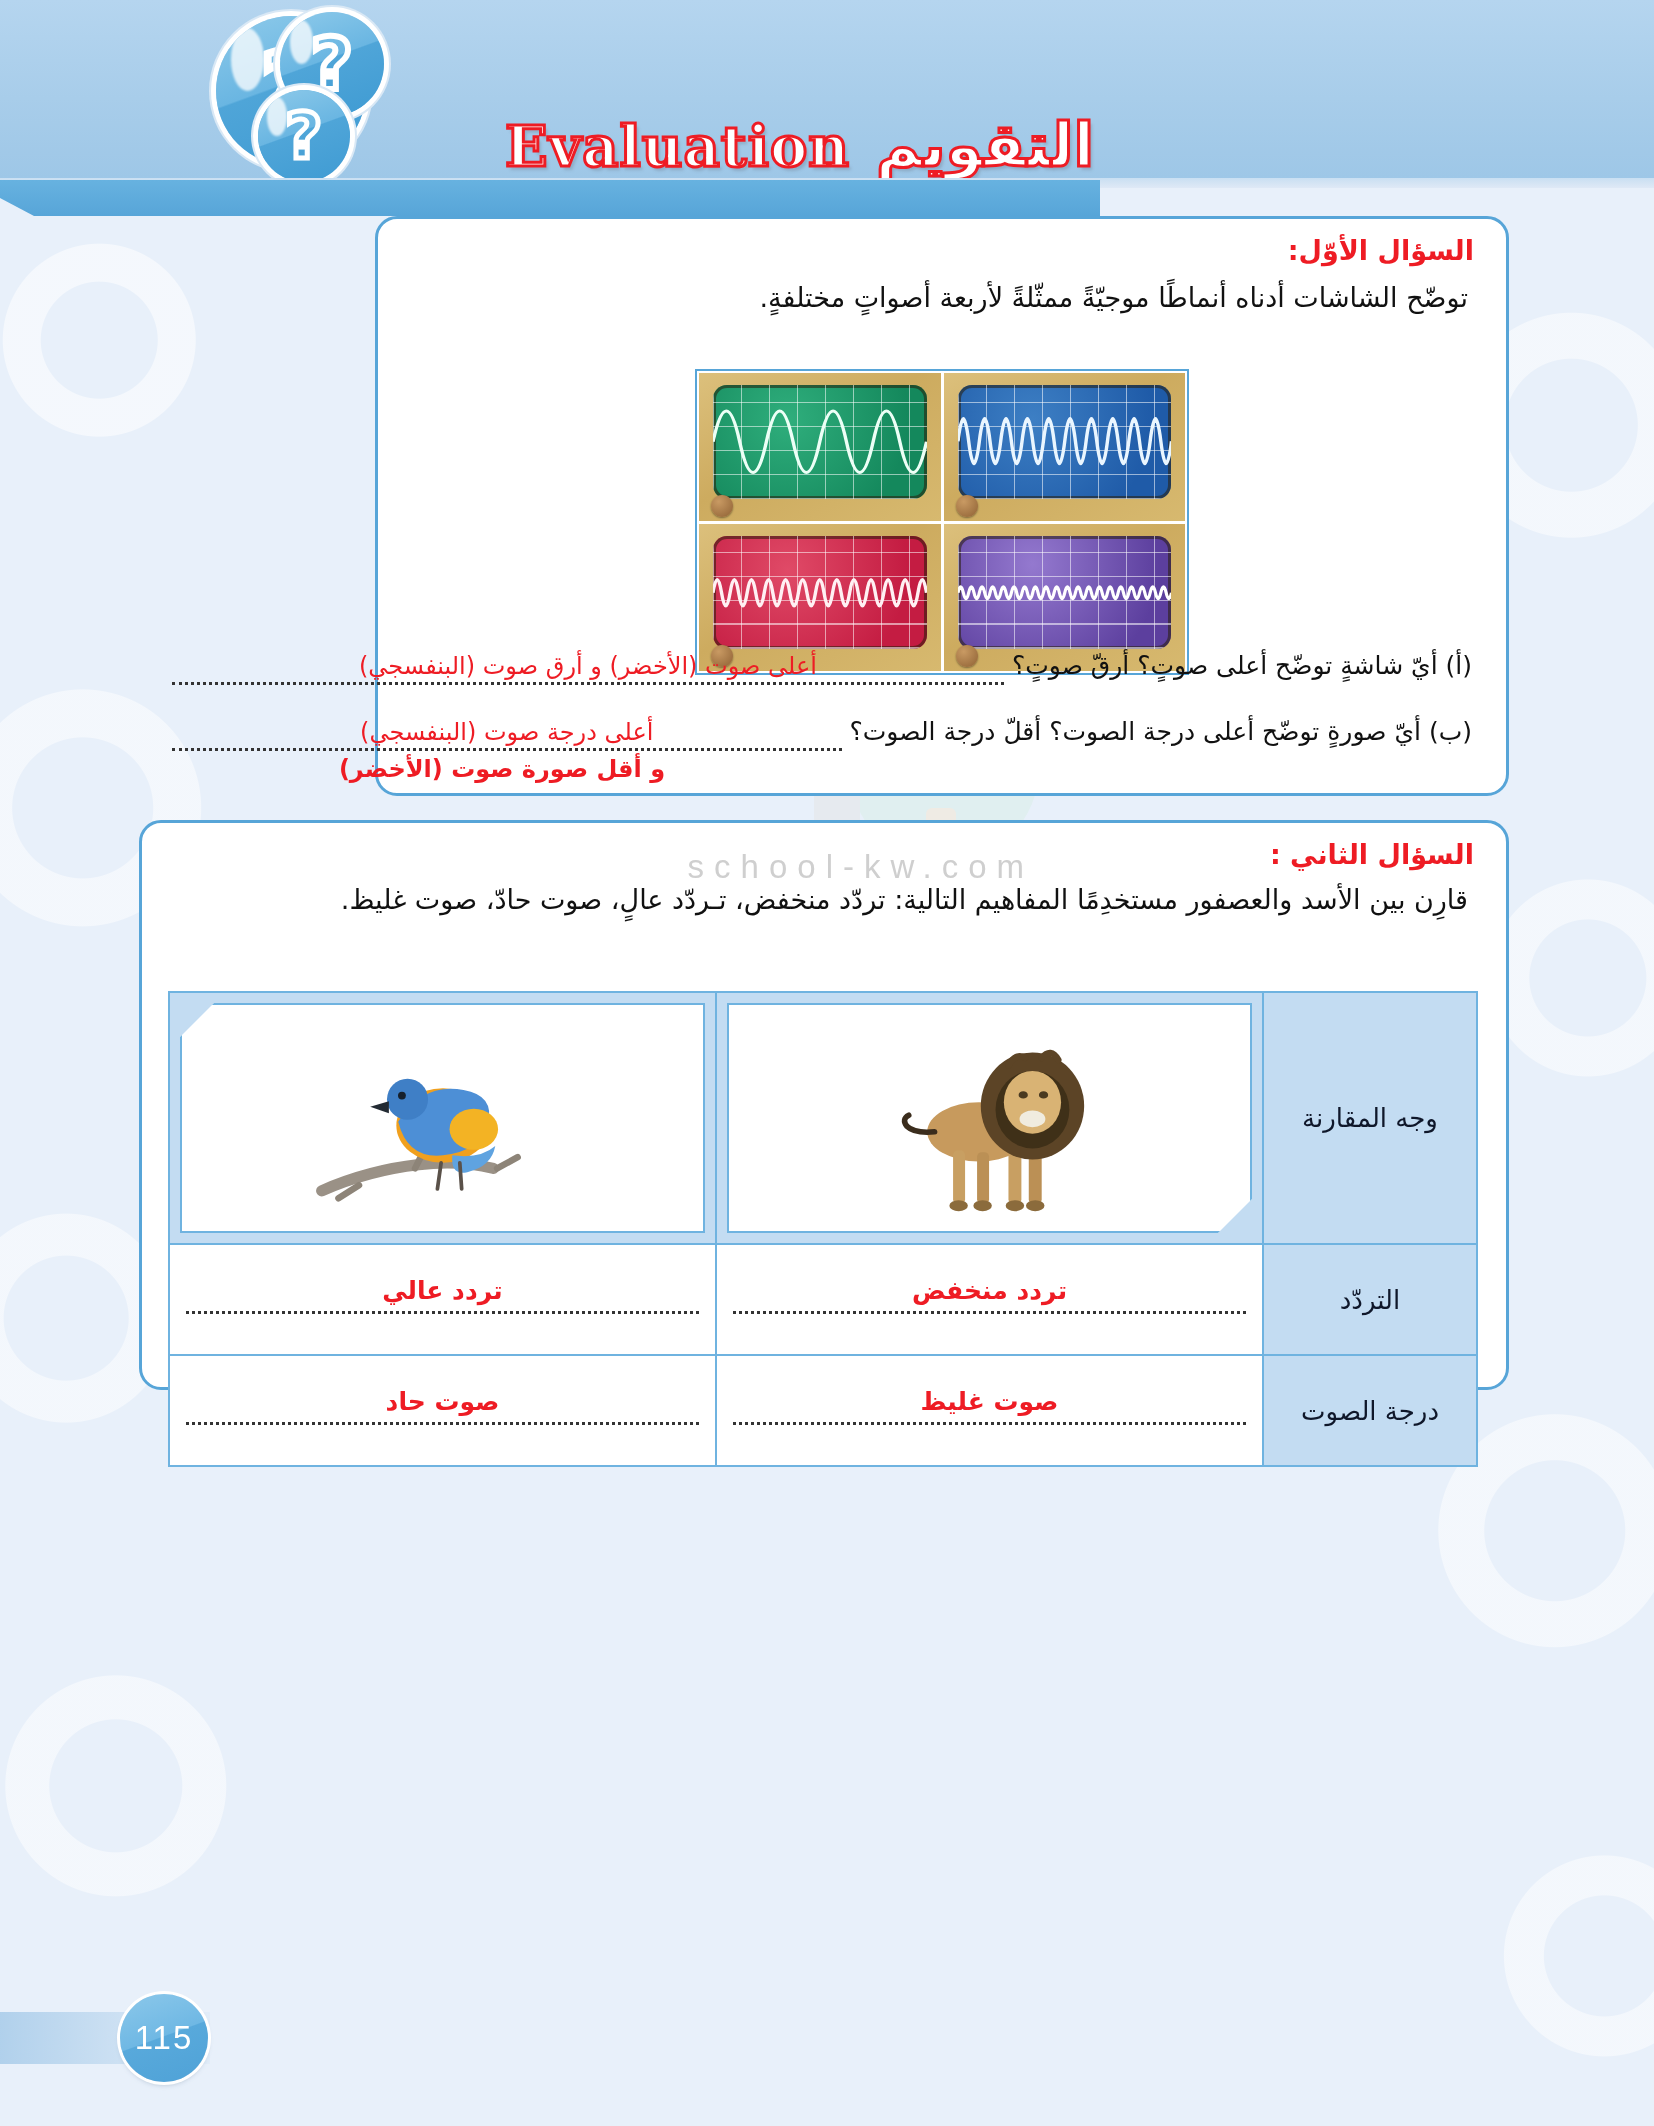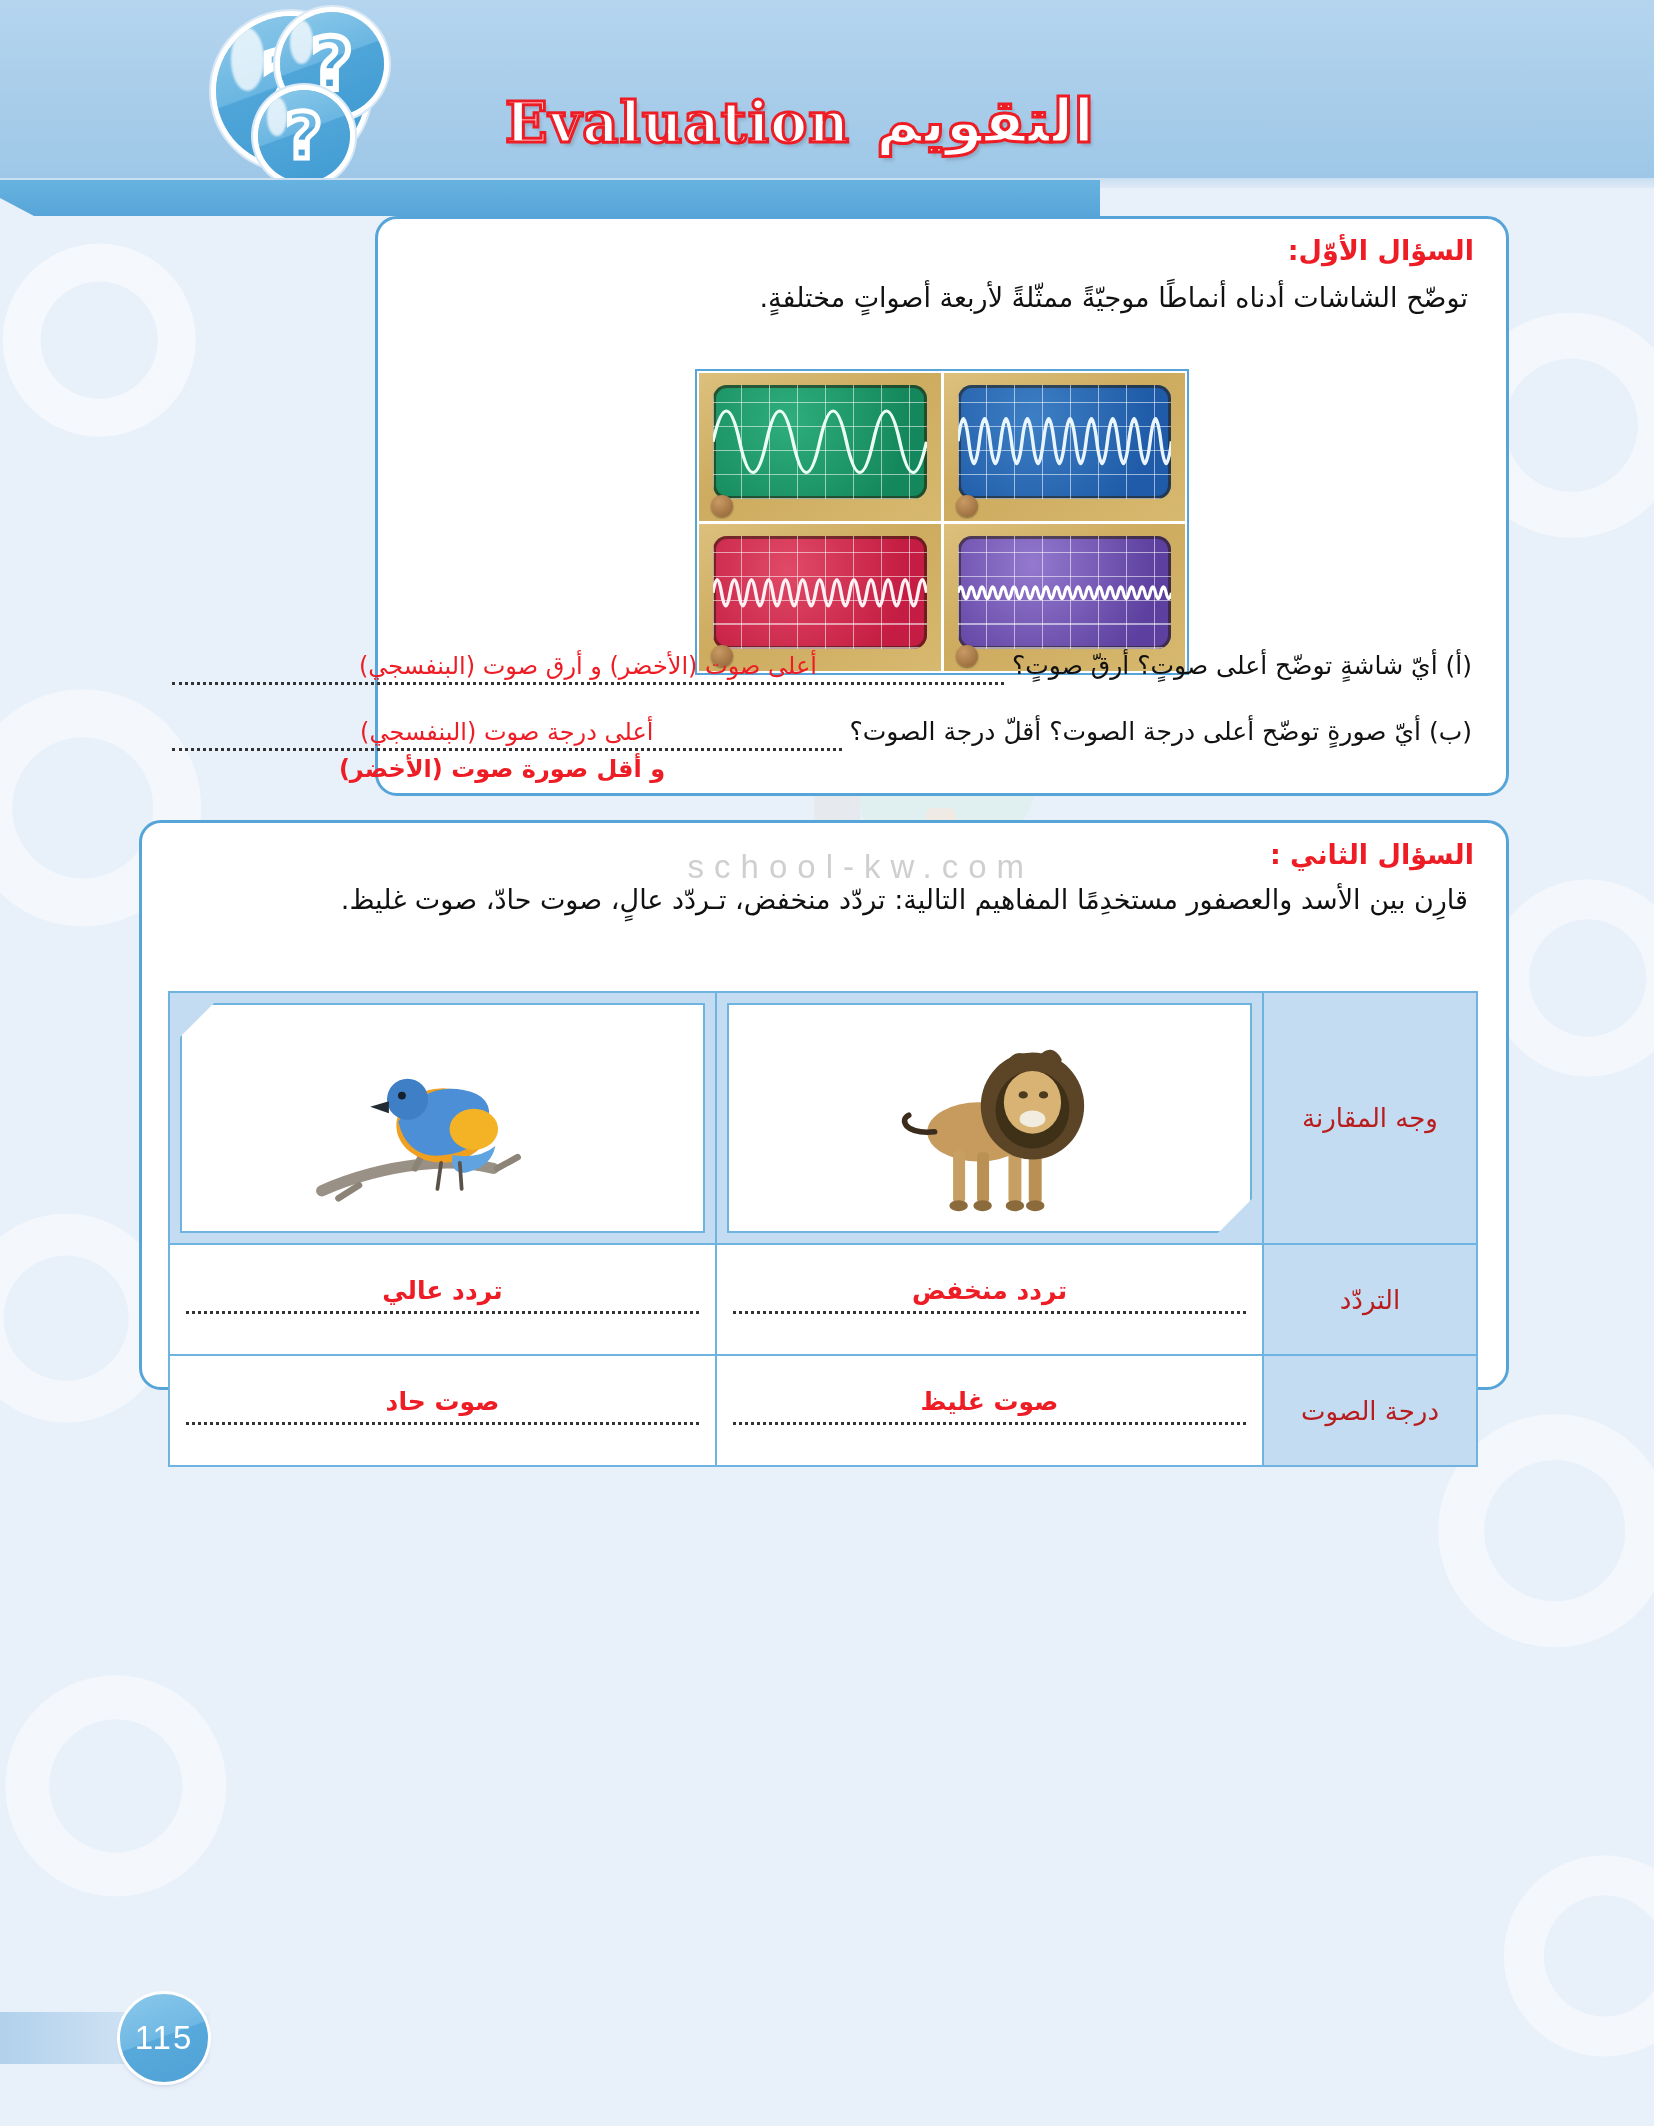--- a/index.html
+++ b/index.html
@@ -111,20 +111,21 @@
     gap: 26px;
     direction: rtl;
   }
   .title-ar, .title-en {
     color: #ffffff;
     -webkit-text-stroke: 3px #ee1c24;
     font-weight: 700;
     text-shadow: 3px 4px 3px rgba(120,140,160,.45);
     letter-spacing: 1px;
     white-space: nowrap;
+    margin-top: 24px;
   }
   .title-ar { font-size: 60px; font-family: "DejaVu Sans", sans-serif; }
   .title-en { font-size: 56px; font-family: "DejaVu Serif", serif; }
 
   
   .page {
     position: absolute;
     top: 188px; left: 0;
     width: 1654px;
     height: 1938px;
@@ -298,21 +299,21 @@
   }
   .cmp-table td {
     border: 2px solid #6fb3e0;
     vertical-align: middle;
   }
   .cmp-head-cell {
     width: 214px;
     background: #c3dcf2;
     text-align: center;
     font-size: 26px;
-    color: #b91c1c;
+    color: #0f172a;
     font-family: "DejaVu Sans", sans-serif;
     padding: 10px 6px;
   }
   .cmp-img-cell {
     background: #c3dcf2;
     height: 252px;
     padding: 10px;
   }
   .img-frame {
     width: 100%;

